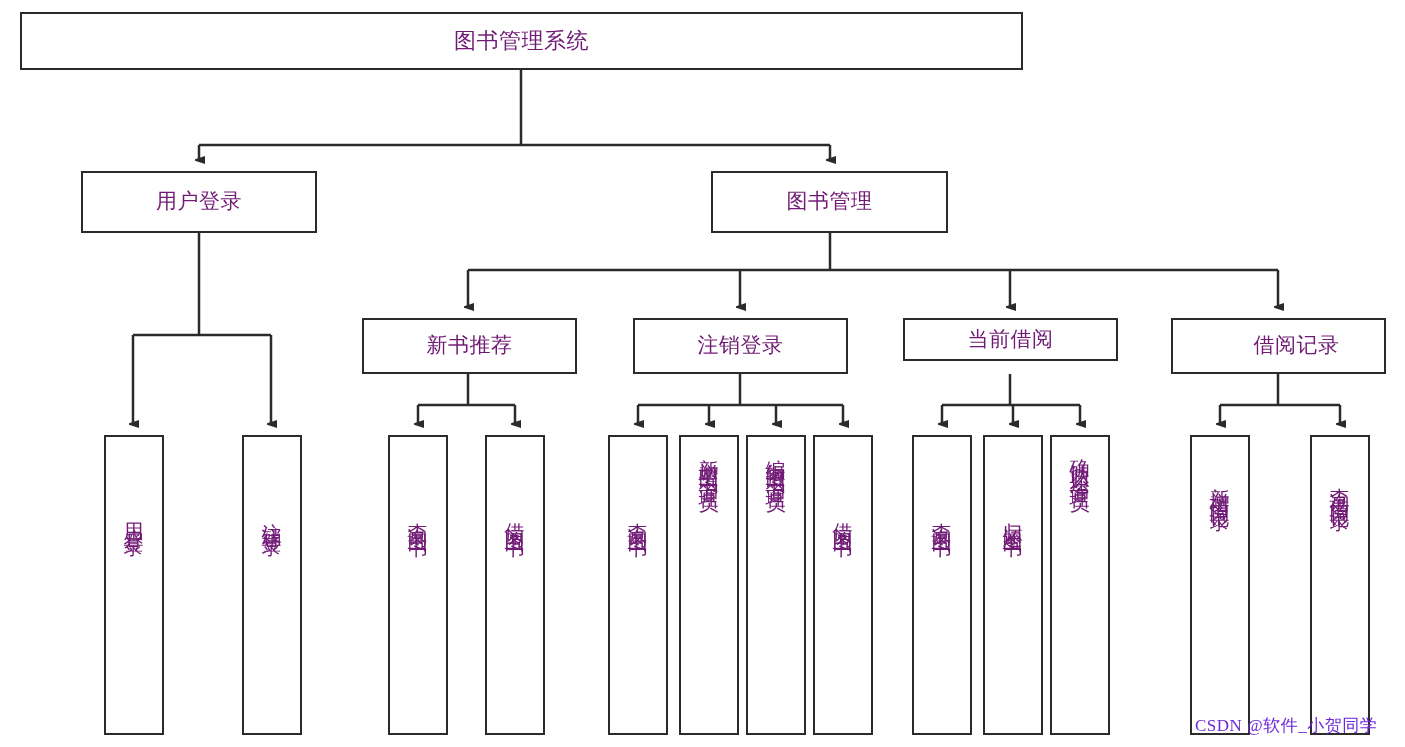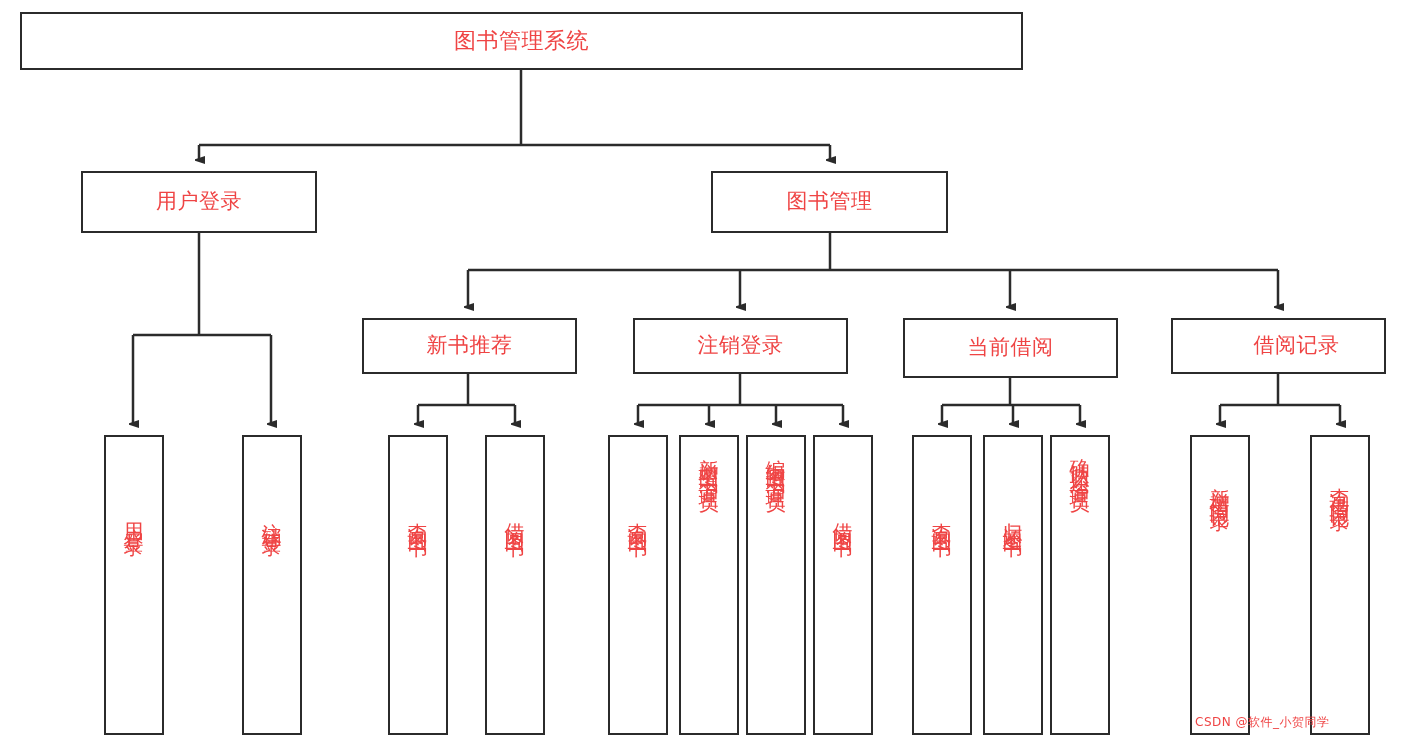--- a/index.html
+++ b/index.html
@@ -27,21 +27,21 @@
   .node {
     position: absolute;
     box-sizing: border-box;
     background: #ffffff;
     border: 2px solid #2b2b2b;
     display: flex;
     align-items: center;
     justify-content: center;
   }
   .node .label {
-    color: #ef4444;
+    color: #701a75;
     letter-spacing: 0.5px;
     white-space: nowrap;
   }
   .node.horiz .label {
     font-size: 21px;
     line-height: 1.1;
   }
   .node.root .label {
     font-size: 22px;
   }
@@ -53,24 +53,25 @@
   .node.vert .label {
     writing-mode: vertical-rl;
     text-orientation: upright;
     font-size: 20px;
     letter-spacing: 5px;
     line-height: 1;
     display: block;
   }
   .watermark {
     position: absolute;
-    color: #ef4444;
-    font-size: 12px;
+    color: #6d28d9;
+    font-size: 17px;
     white-space: nowrap;
     letter-spacing: 0.5px;
+    font-family: Liberation Serif, serif;
   }
 </style>
 </head>
 <body>
 
 <div id="stage">
 
   <svg id="edges" viewBox="0 0 1405 747" xmlns="http://www.w3.org/2000/svg">
     <defs>
       <marker id="arrow" markerWidth="10" markerHeight="10" refX="4" refY="6" orient="auto" markerUnits="userSpaceOnUse">
@@ -131,21 +132,21 @@
   <div class="node horiz" style="left:362px; top:318px; width:215px; height:56px;">
     <span class="label">新书推荐</span>
   </div>
 
   <div class="node horiz" style="left:711px; top:171px; width:237px; height:62px;">
     <span class="label">图书管理</span>
   </div>
   <div class="node horiz" style="left:633px; top:318px; width:215px; height:56px;">
     <span class="label">注销登录</span>
   </div>
-  <div class="node horiz" style="left:903px; top:318px; width:215px; height:60px;">
+  <div class="node horiz" style="left:903px; top:318px; width:215px; height:43px;">
     <span class="label">当前借阅</span>
   </div>
   <div class="node horiz" style="left:1171px; top:318px; width:215px; height:56px;padding-left:36px;">
     <span class="label">借阅记录</span>
   </div>
 
   <div class="node vert" style="left:104px; top:435px; width:60px; height:300px; padding-top:70px;">
     <span class="label">用户登录</span>
   </div>
   <div class="node vert" style="left:242px; top:435px; width:60px; height:300px; padding-top:70px;">

